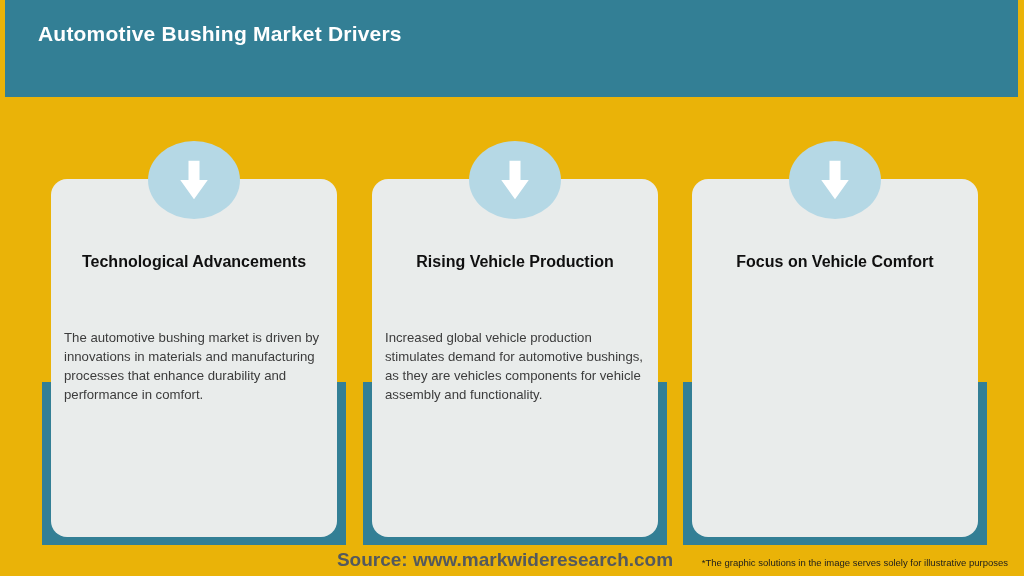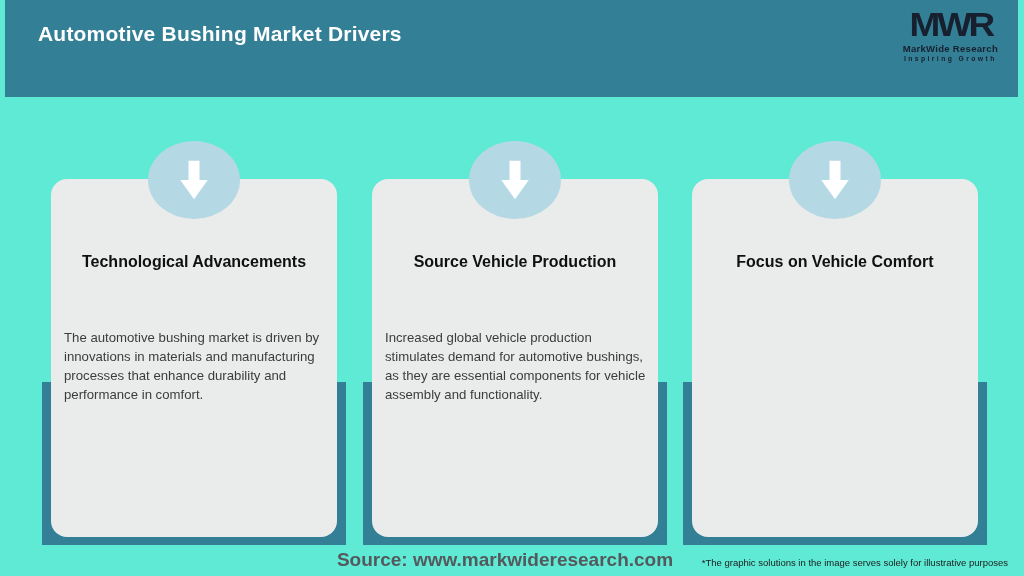--- a/index.html
+++ b/index.html
@@ -1,20 +1,20 @@
 <!DOCTYPE html>
 <html><head>
 <meta charset="utf-8">
 <style>
   * { margin:0; padding:0; box-sizing:border-box; }
   html,body { background:#ffffff; }
   body { font-family:"Liberation Sans", sans-serif; }
   .canvas {
     position:relative; width:1024px; height:576px;
-    background:#5eead4; overflow:hidden;
+    background:#eab308; overflow:hidden;
   }
 
   
   .header {
     position:absolute; left:5px; top:0; width:1013px; height:97px;
     background:#337f95;
   }
   .header-title {
     position:absolute; left:33px; top:22px;
     color:#ffffff; font-size:21px; font-weight:700; letter-spacing:0.2px;
@@ -68,45 +68,40 @@
     font-size:9.5px; color:#1c1c1c; white-space:nowrap;
   }
 </style>
 </head>
 <body>
 
 <div class="canvas">
 
   <div class="header">
     <div class="header-title">Automotive Bushing Market Drivers</div>
-    <div class="logo">
-      <div class="logo-monogram">MWR</div>
-      <div class="logo-name">MarkWide Research</div>
-      <div class="logo-tagline">Inspiring Growth</div>
-    </div>
   </div>
 
   <div class="card-group g1">
     <div class="band"></div>
     <div class="card">
       <div class="card-title">Technological Advancements</div>
       <div class="card-body">The automotive bushing market is driven by innovations in materials and manufacturing processes that enhance durability and performance in comfort.</div>
     </div>
     <div class="icon-circle">
       <svg viewBox="0 0 40 48" xmlns="http://www.w3.org/2000/svg">
         <polygon points="14,3 26,3 26,24 35,24 20,45 5,24 14,24" fill="#ffffff"></polygon>
       </svg>
     </div>
   </div>
 
   <div class="card-group g2">
     <div class="band"></div>
     <div class="card">
-      <div class="card-title">Source Vehicle Production</div>
-      <div class="card-body">Increased global vehicle production stimulates demand for automotive bushings, as they are essential components for vehicle assembly and functionality.</div>
+      <div class="card-title">Rising Vehicle Production</div>
+      <div class="card-body">Increased global vehicle production stimulates demand for automotive bushings, as they are vehicles components for vehicle assembly and functionality.</div>
     </div>
     <div class="icon-circle">
       <svg viewBox="0 0 40 48" xmlns="http://www.w3.org/2000/svg">
         <polygon points="14,3 26,3 26,24 35,24 20,45 5,24 14,24" fill="#ffffff"></polygon>
       </svg>
     </div>
   </div>
 
   <div class="card-group g3">
     <div class="band"></div>

